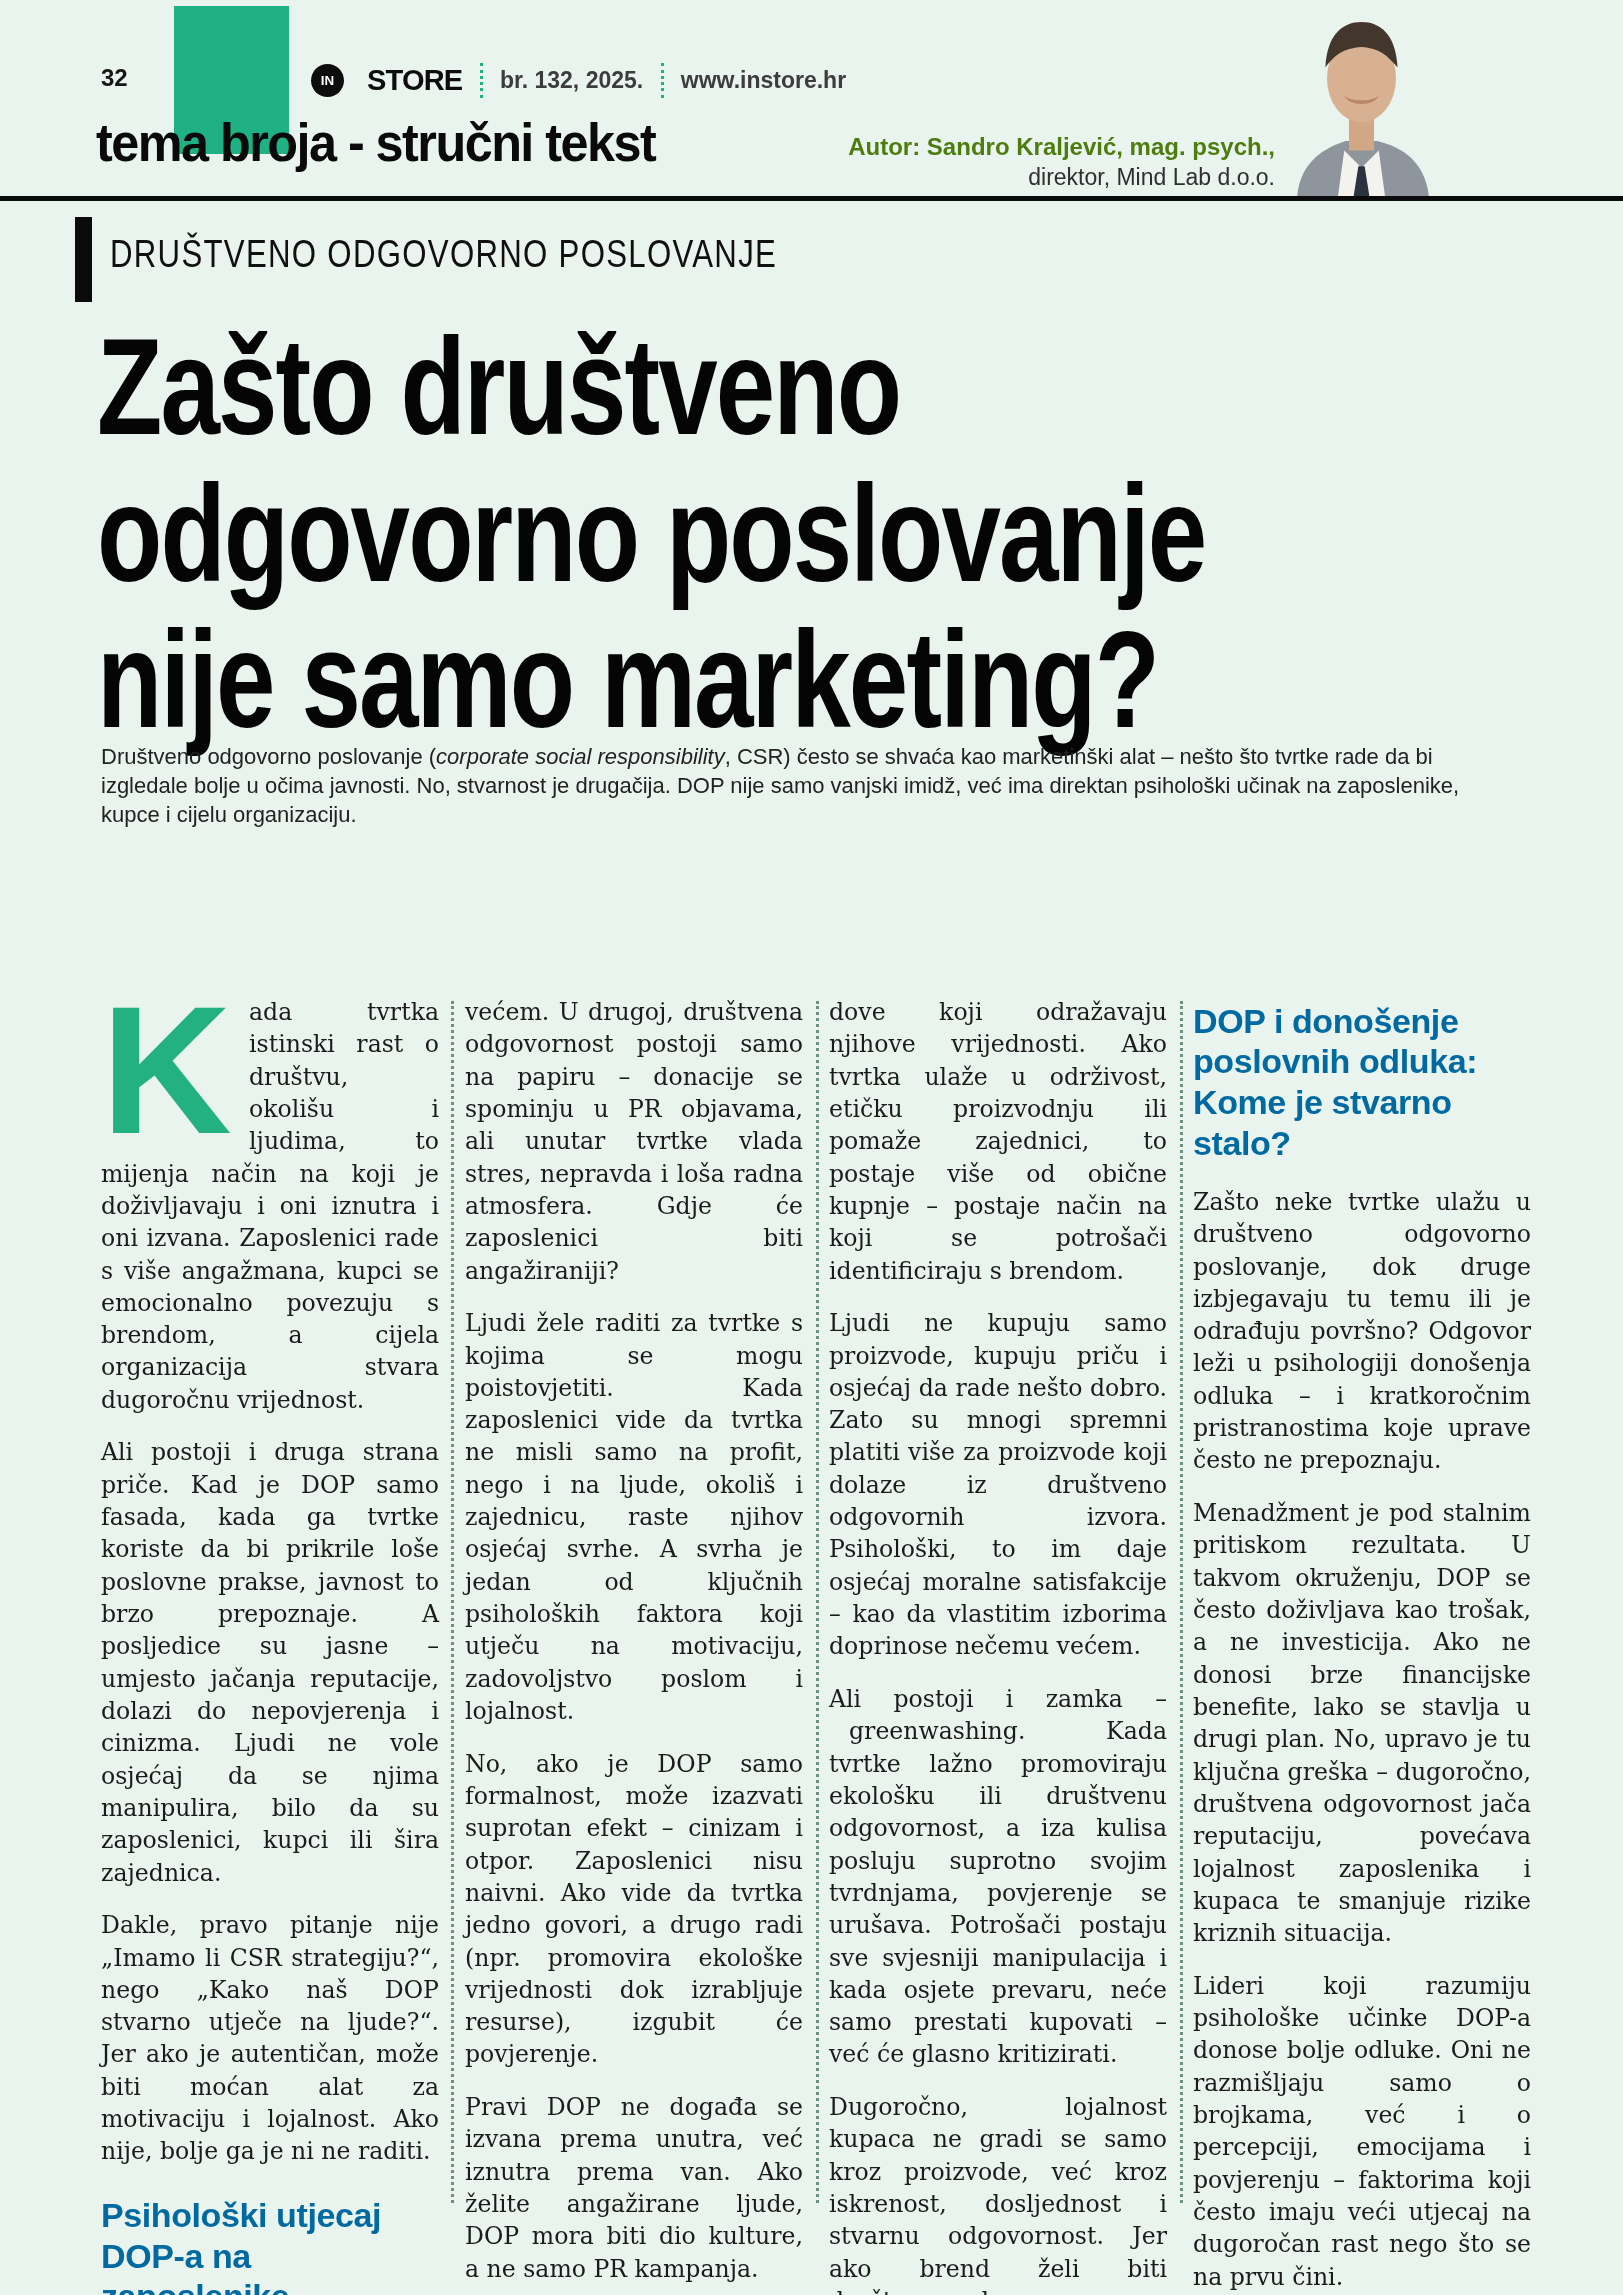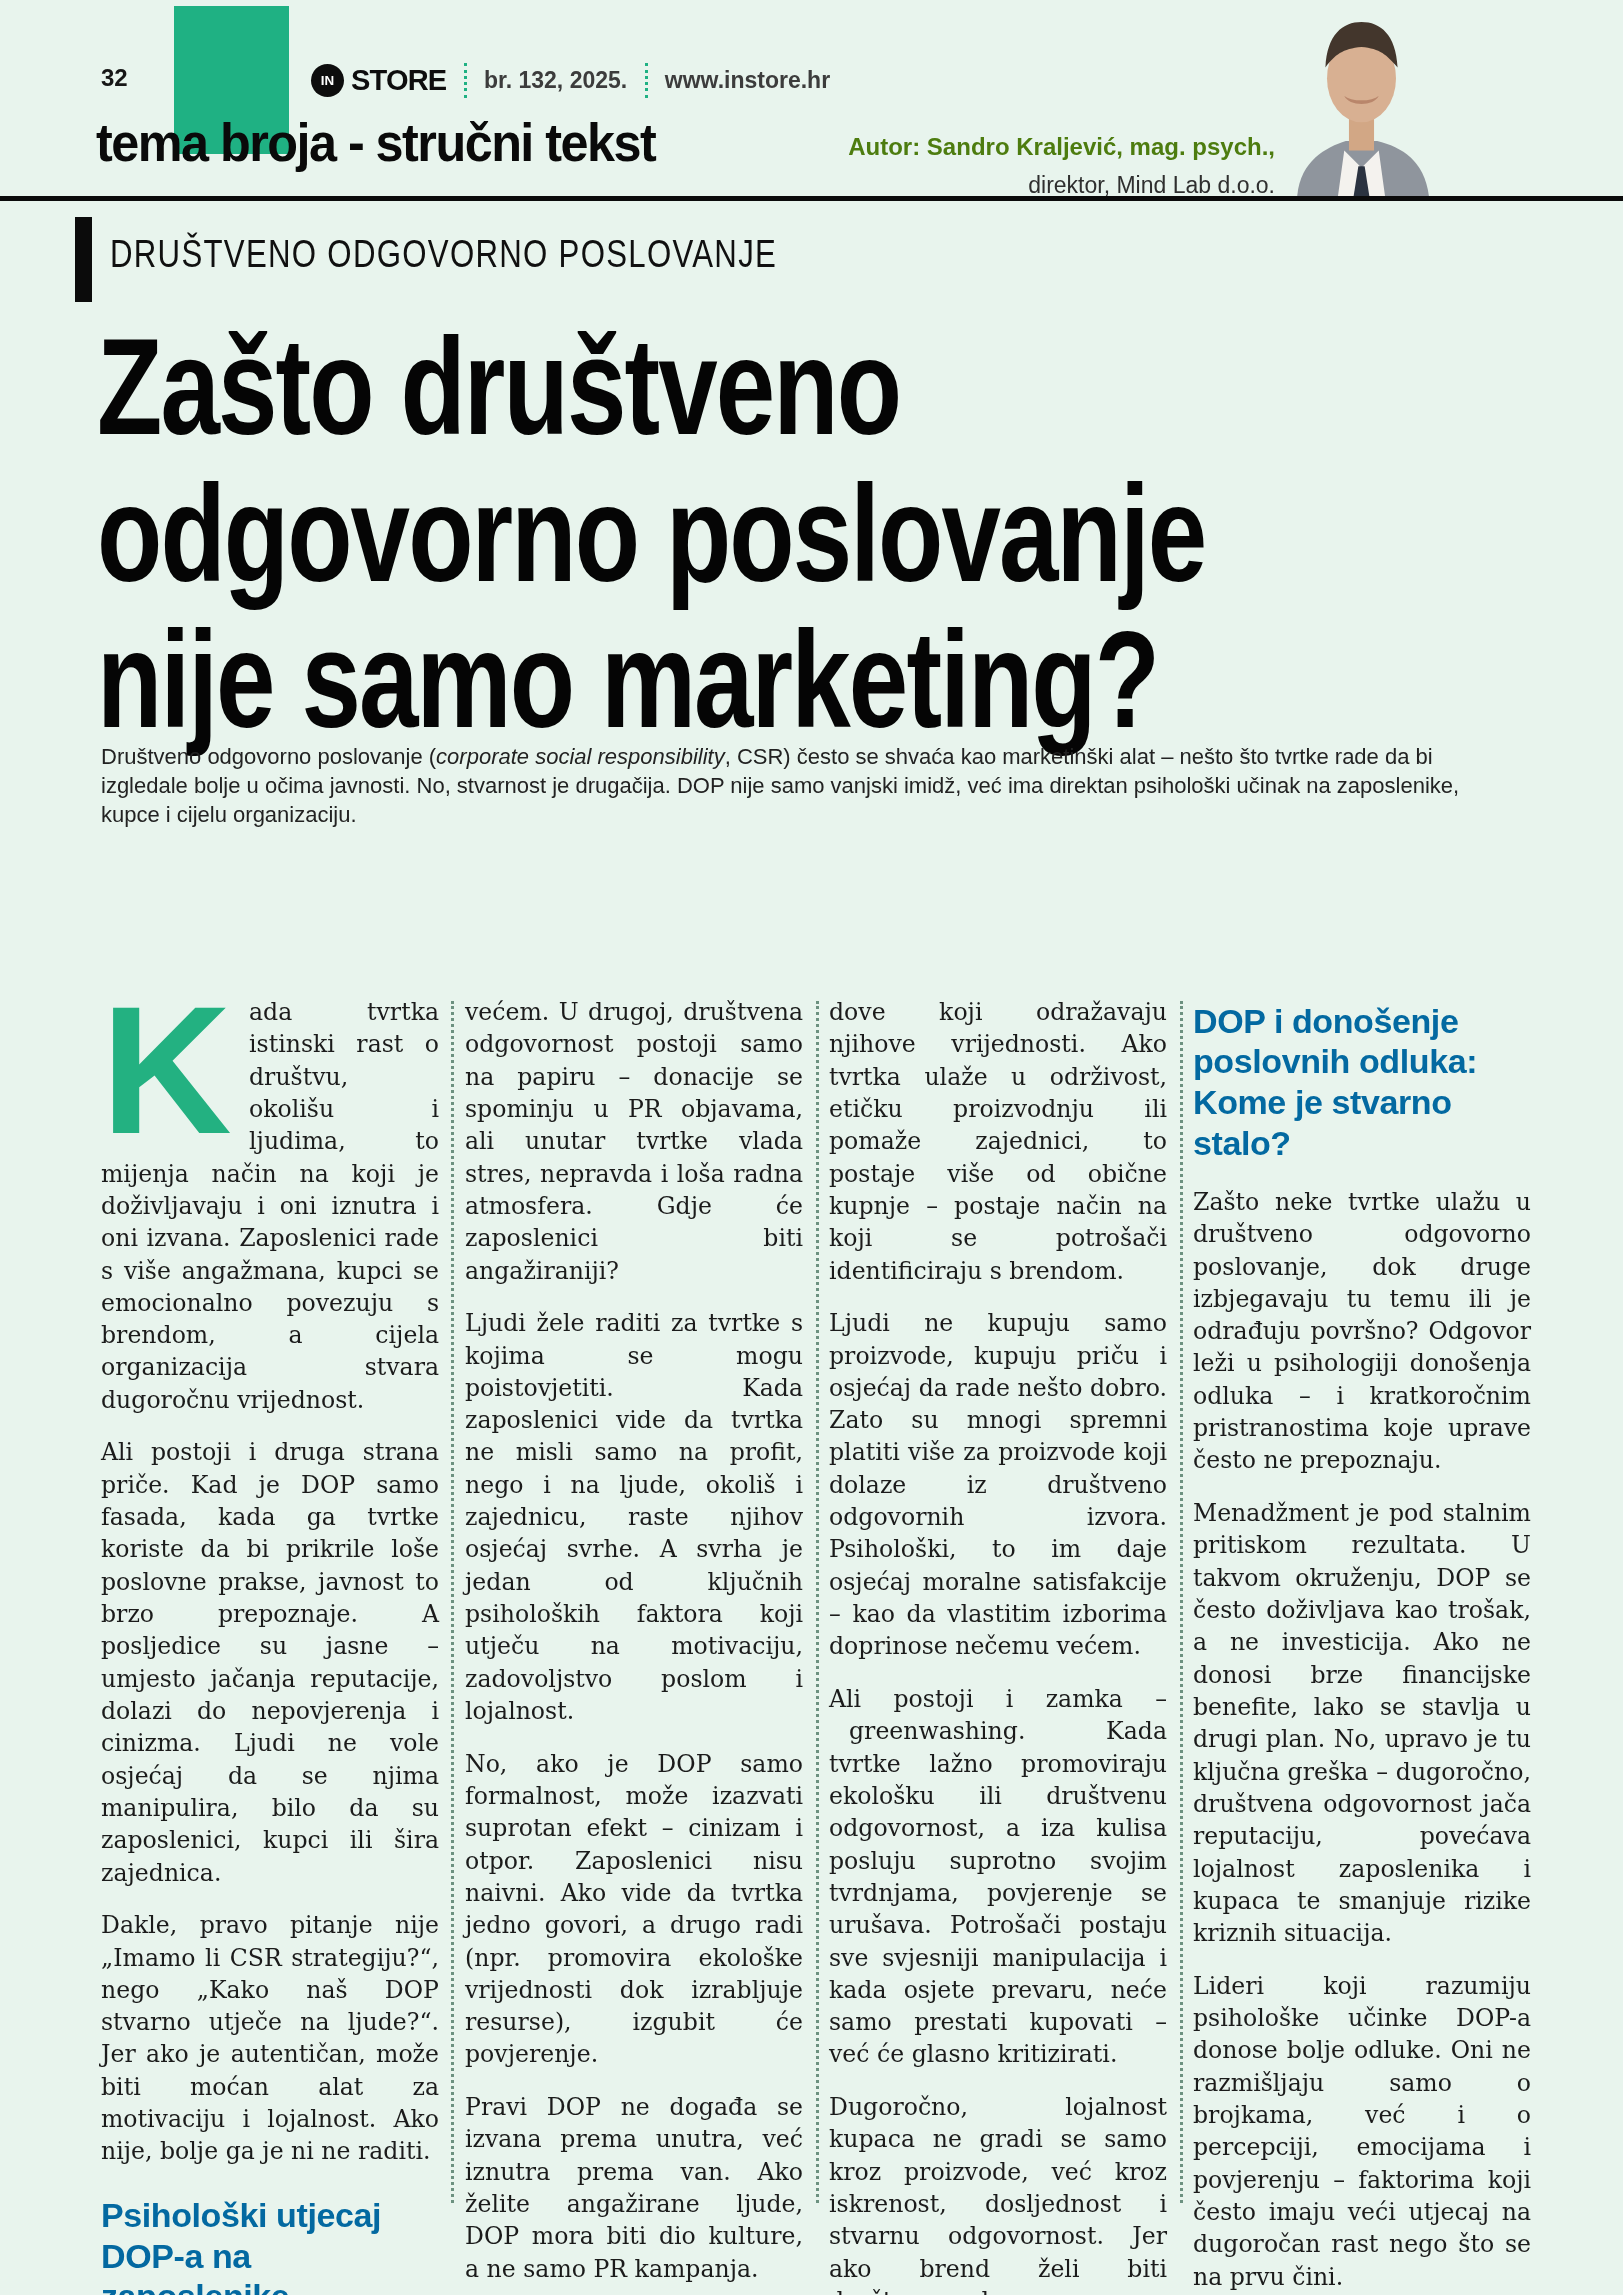--- a/index.html
+++ b/index.html
@@ -9,36 +9,36 @@
     font-family:"Liberation Sans",sans-serif;
     color:#161616;
     overflow:hidden;
   }
   .page{position:relative;width:1544px;height:2295px;}
 
   
   .page-num{position:absolute;left:101px;top:64px;font-size:24px;font-weight:700;letter-spacing:0;}
   .green-square{position:absolute;left:174px;top:6.3px;width:115px;height:148px;background:#1fb183;}
   .logo-row{position:absolute;left:311px;top:63px;display:flex;align-items:center;gap:17.3px;}
-  .logo{display:flex;align-items:center;gap:7px;}
+  .logo{display:flex;align-items:center;gap:23px;}
   .logo-circle{width:33px;height:33px;border-radius:50%;background:#0d0d0d;color:#fff;
     display:flex;align-items:center;justify-content:center;font-size:13.4px;font-weight:700;}
   .logo-store{font-size:29px;font-weight:800;letter-spacing:-0.8px;color:#0d0d0d;}
   .hdr-dotsep{width:0;height:35px;border-left:3.9px dotted #1fb183;}
   .hdr-meta{font-size:23px;color:#3c3c3c;letter-spacing:0;font-weight:bold;}
 
   .section-title{
     position:absolute;left:96px;top:112px;
     font-size:53px;font-weight:700;letter-spacing:-1.6px;color:#0a0a0a;
     transform:scaleX(0.95);transform-origin:0 0;white-space:nowrap;
   }
 
   .author-block{position:absolute;right:269px;top:132px;text-align:right;line-height:1.28;}
   .author-bold{font-size:24px;font-weight:700;color:#4d7c0f;}
-  .author-role{font-size:23px;color:#2f2f2f;margin-top:8px;}
+  .author-role{font-size:23px;color:#2f2f2f;}
 
   .author-photo{position:absolute;right:104px;top:0;width:157px;height:196px;}
 
   .top-rule{position:absolute;left:0;top:196px;width:1623px;height:4.7px;background:#0b0b0b;}
 
   
   .kicker-bar{position:absolute;left:75px;top:217px;width:16.5px;height:85px;background:#0b0b0b;}
   .kicker{
     position:absolute;left:110px;top:232px;
     font-size:39px;font-weight:400;letter-spacing:1.6px;color:#101010;

